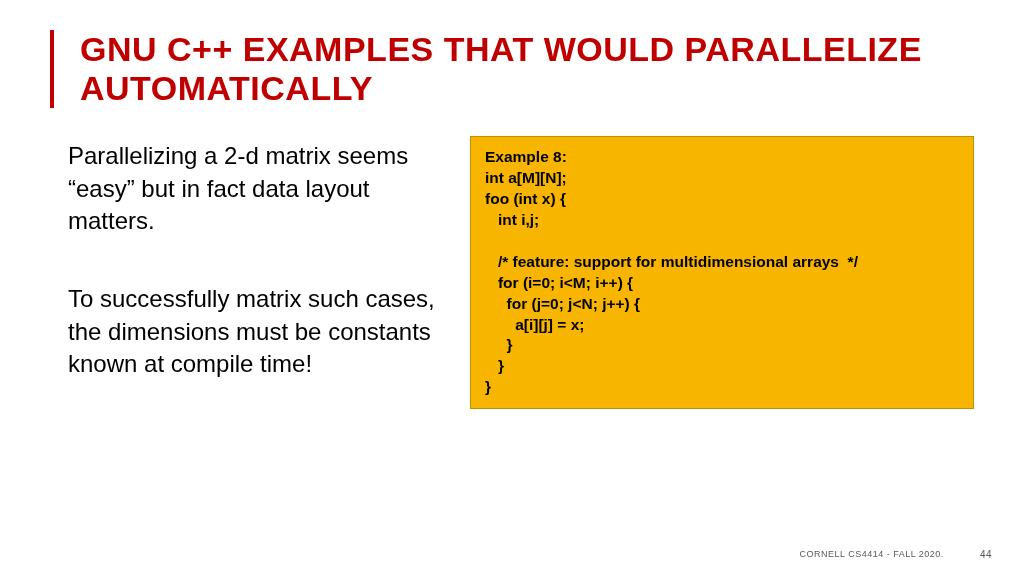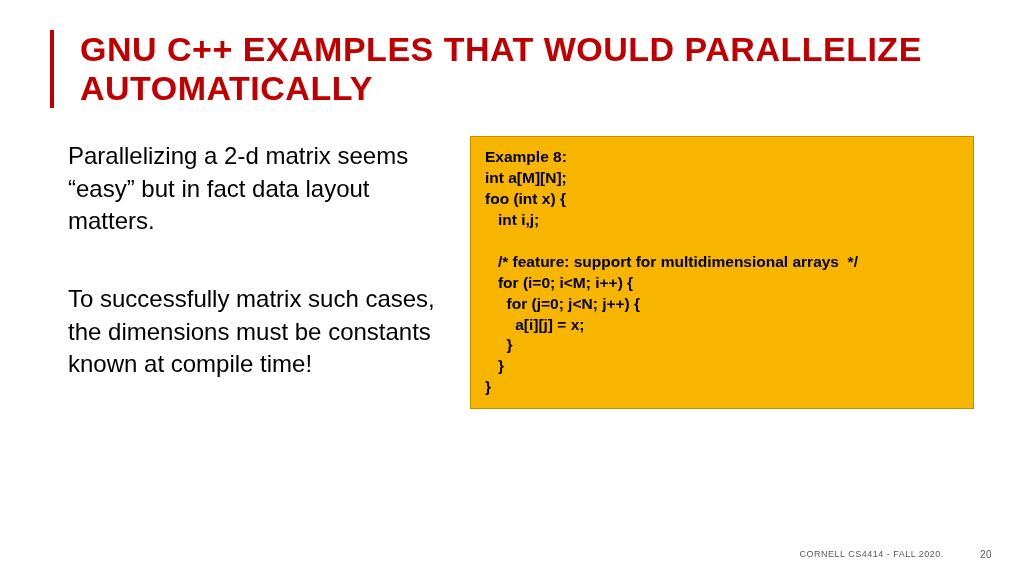--- a/index.html
+++ b/index.html
@@ -108,16 +108,16 @@
        a[i][j] = x;
      }
    }
 }</div>
     </div>
   </div>
 
 
   <div class="footer-right">
     <span>CORNELL CS4414 - FALL 2020.</span>
-    <span class="page-num">20</span>
+    <span class="page-num">44</span>
   </div>
 
 </div>
 
 </body></html>

